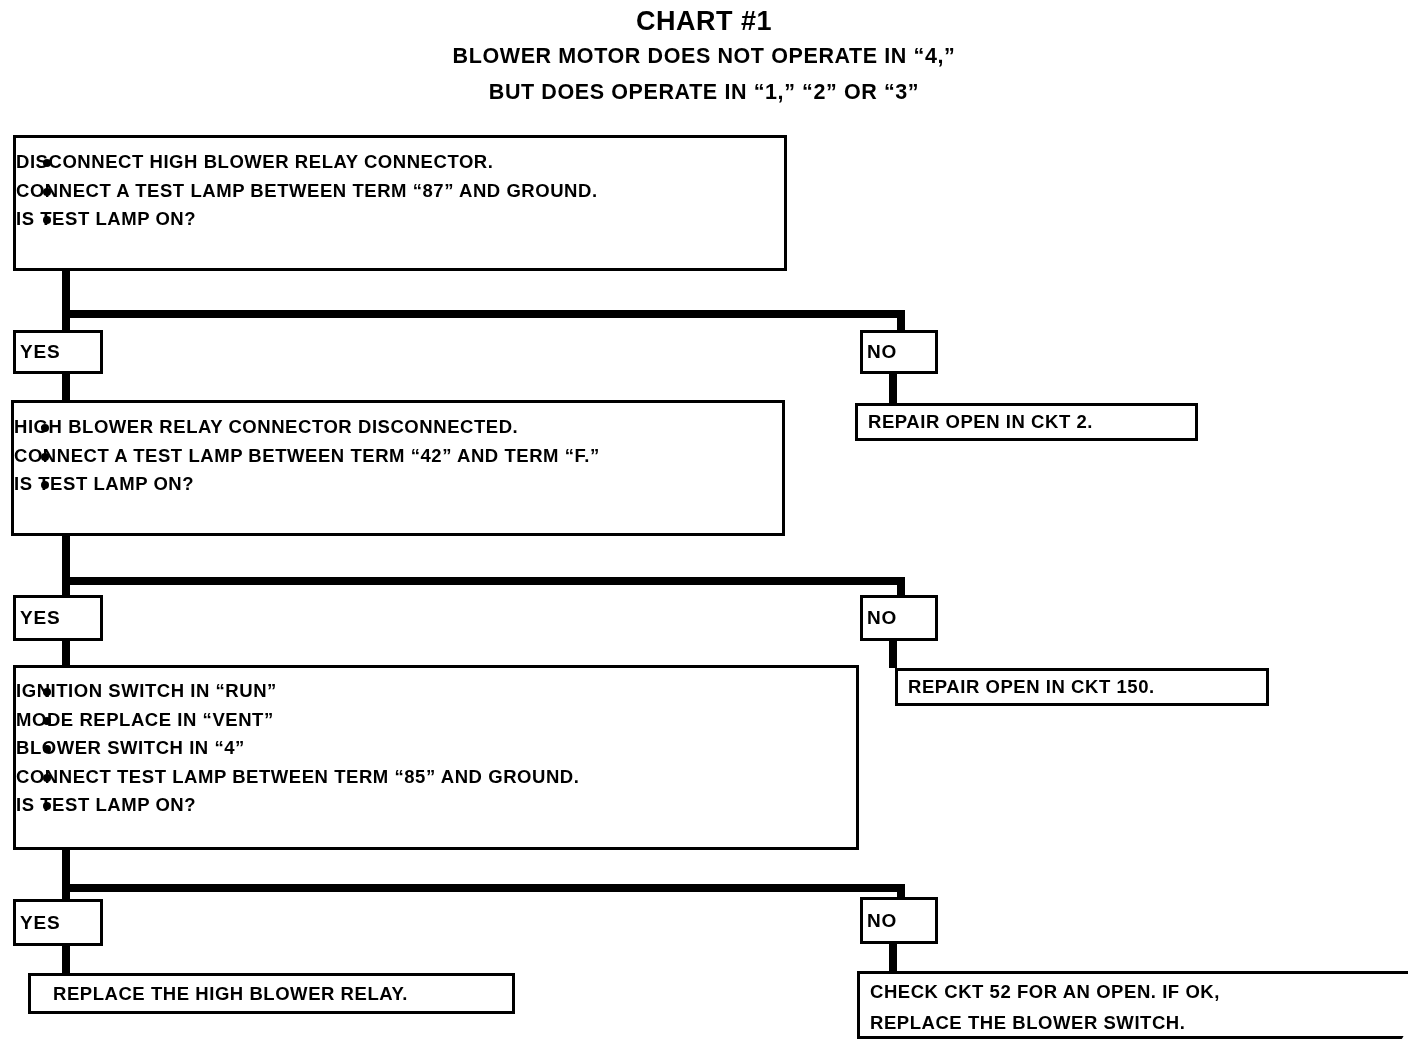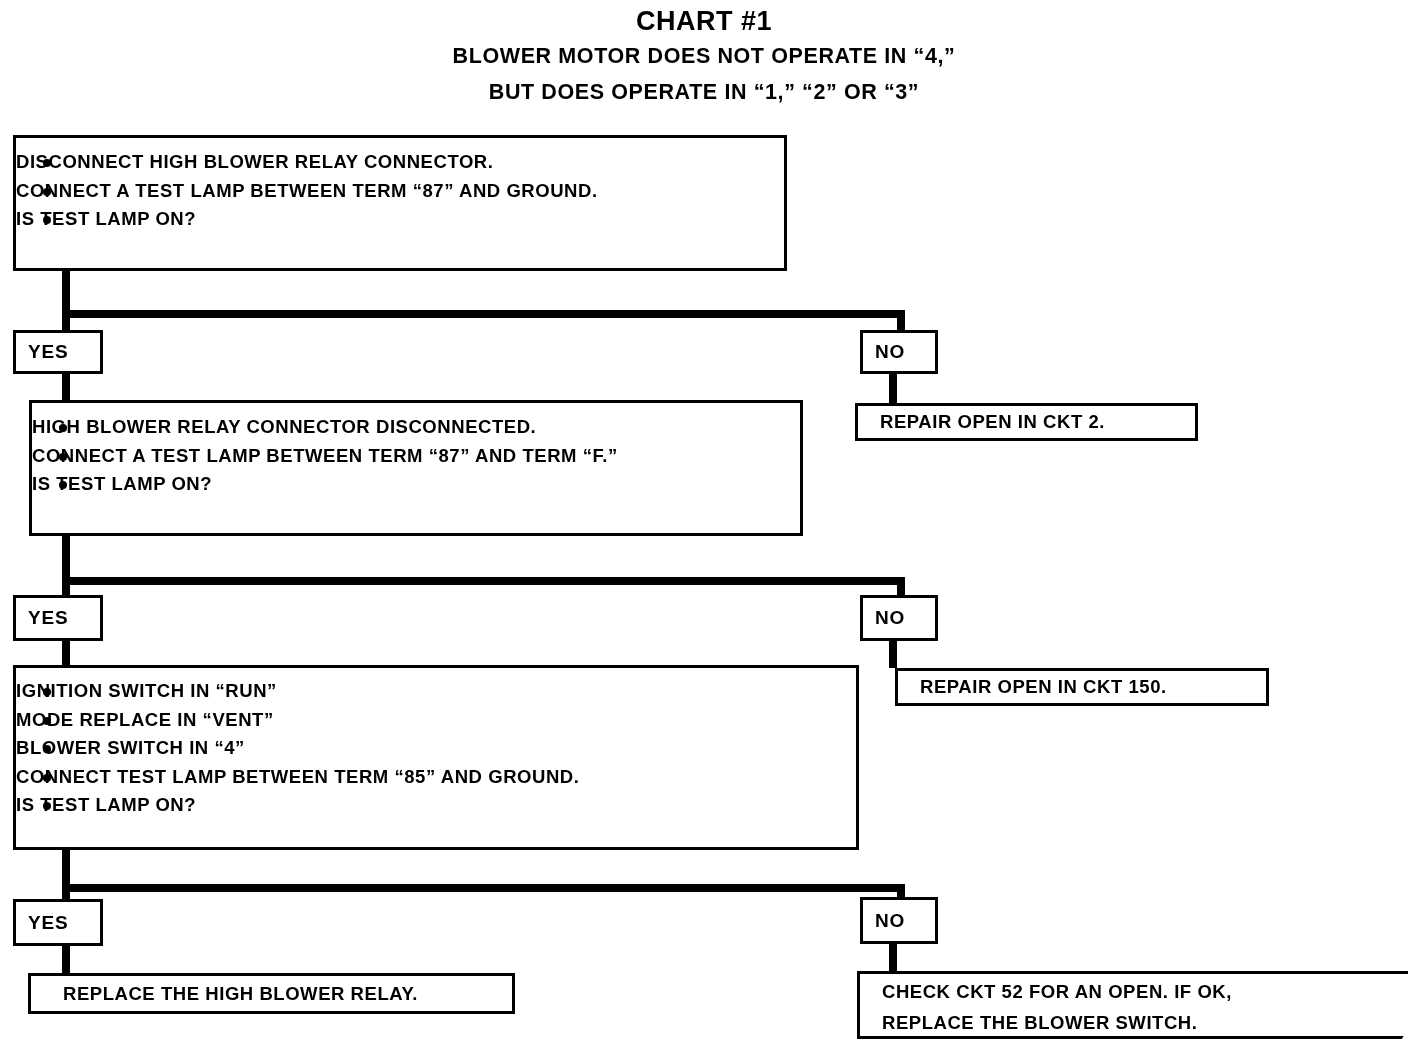--- a/index.html
+++ b/index.html
@@ -75,38 +75,38 @@
     background: #000;
     border-radius: 50%;
   }
 
   
   .sentence {
     font-size: 18.5px;
     font-weight: bold;
     letter-spacing: 0.55px;
     line-height: 28.5px;
-    padding-left: 22px;
+    padding-left: 10px;
     padding-right: 10px;
   }
 
   
   .yn-box {
     position: absolute;
     border: 3px solid #000;
     background: #fff;
     box-sizing: border-box;
     display: flex;
     align-items: center;
   }
   .yn-label {
     font-size: 19px;
     font-weight: bold;
     letter-spacing: 0.8px;
-    padding-left: 12px;
+    padding-left: 4px;
   }
 
   
   .v-line {
     position: absolute;
     background: #000;
     width: 8px;
   }
   .h-line {
     position: absolute;
@@ -145,24 +145,24 @@
     <span class="yn-label">NO</span>
   </div>
 
   <div class="v-line" style="left:62px; top:374px; height:29px;"></div>
   <div class="v-line" style="left:889px; top:374px; height:29px;"></div>
 
   <div class="box" style="left:855px; top:403px; width:343px; height:38px;">
     <div class="sentence" style="line-height:32px;">REPAIR OPEN IN CKT 2.</div>
   </div>
 
-  <div class="box" style="left:29px; top:400px; width:774px; height:136px;">
+  <div class="box" style="left:11px; top:400px; width:774px; height:136px;">
     <ul class="steps" style="margin-top:10px;">
       <li>HIGH BLOWER RELAY CONNECTOR DISCONNECTED.</li>
-      <li>CONNECT A TEST LAMP BETWEEN TERM “87” AND TERM “F.”</li>
+      <li>CONNECT A TEST LAMP BETWEEN TERM “42” AND TERM “F.”</li>
       <li>IS TEST LAMP ON?</li>
     </ul>
   </div>
 
   <div class="v-line" style="left:62px; top:536px; height:49px;"></div>
   <div class="h-line" style="left:62px; top:577px; width:843px;"></div>
   <div class="v-line" style="left:897px; top:577px; height:20px;"></div>
   <div class="v-line" style="left:62px; top:577px; height:20px;"></div>
 
   <div class="yn-box" style="left:13px; top:595px; width:90px; height:46px;">
@@ -198,21 +198,21 @@
     <span class="yn-label">YES</span>
   </div>
   <div class="yn-box" style="left:860px; top:897px; width:78px; height:47px;">
     <span class="yn-label">NO</span>
   </div>
 
   <div class="v-line" style="left:62px; top:946px; height:27px;"></div>
   <div class="v-line" style="left:889px; top:944px; height:27px;"></div>
 
   <div class="box" style="left:28px; top:973px; width:487px; height:41px;">
-    <div class="sentence" style="line-height:35px; padding-left:32px;">REPLACE THE HIGH BLOWER RELAY.</div>
+    <div class="sentence" style="line-height:35px; padding-left:22px;">REPLACE THE HIGH BLOWER RELAY.</div>
   </div>
 
   <div class="box" style="left:857px; top:971px; width:625px; height:68px;">
     <div class="sentence" style="line-height:32px; padding-top:2px;">CHECK CKT 52 FOR AN OPEN. IF OK,</div>
     <div class="sentence" style="line-height:30px;">REPLACE THE BLOWER SWITCH.</div>
   </div>
 
 </div>
 
 </body></html>

